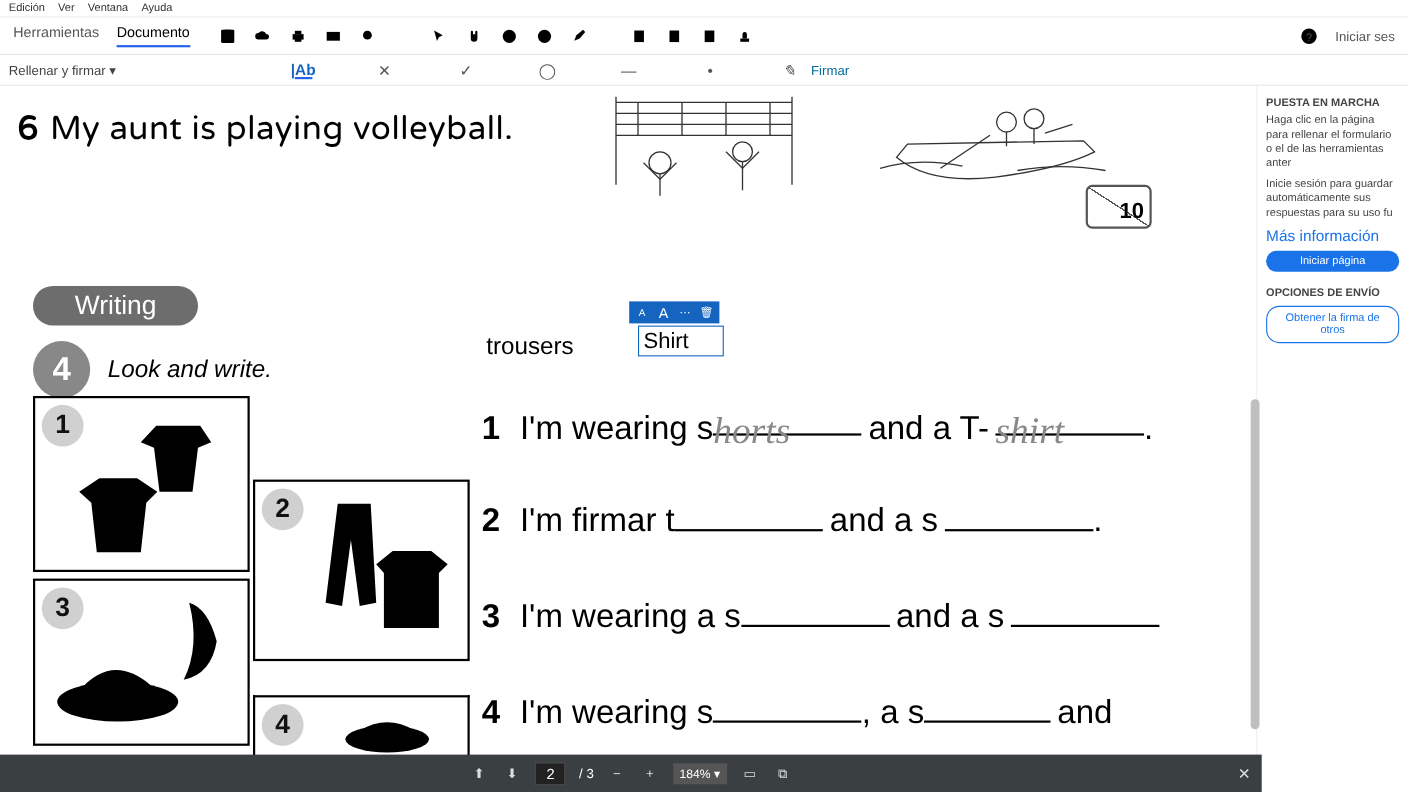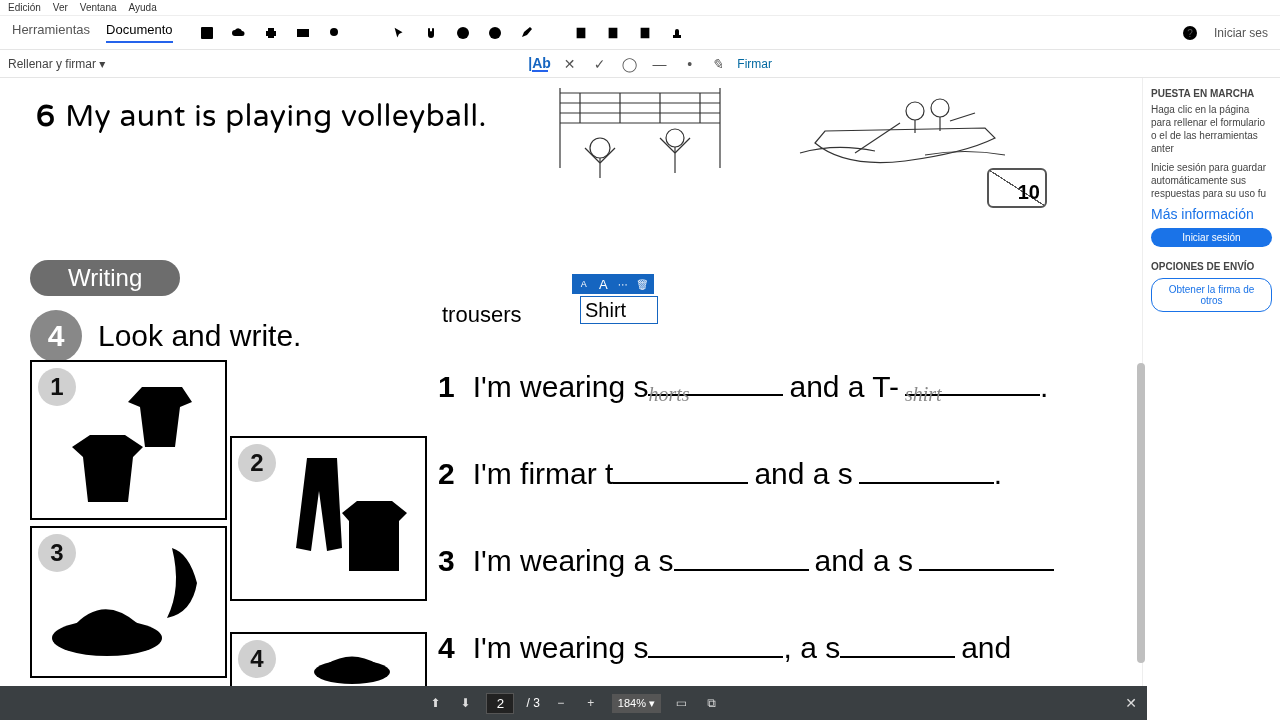--- a/index.html
+++ b/index.html
@@ -12,60 +12,60 @@
   .tabs { display: flex; gap: 16px; font-size: 13px; }
   .tab { color: #555; padding-bottom: 4px; }
   .tab.active { color: #000; border-bottom: 2px solid #2563eb; font-weight: 500; }
   .tool-icons { display: flex; gap: 16px; align-items: center; margin-left: 8px; }
   .ticon { width: 16px; height: 16px; display: flex; align-items: center; justify-content: center; color: #555; }
   .right-tools { margin-left: auto; display: flex; gap: 16px; align-items: center; font-size: 12px; color: #555;}
 
   .fillbar { display:flex; align-items:center; padding: 4px 8px; font-size: 12px; border-bottom:1px solid #e5e5e5; height: 28px; gap: 8px;}
   .fillbar .left { color:#444; }
   .fill-tools { margin-left: auto; margin-right: 500px; display:flex; gap:14px; align-items:center; }
-  .fill-tools .ft { width:16px; height:16px; display:flex; align-items:center; justify-content:center; color:#555; font-size:14px;}
+  .fill-tools .ft { width:16px; height:16px; display:flex; align-items:center; justify-content:center; color:#555; font-size:14px;margin-left:44px;}
   .fill-tools .ft.active { border-bottom:2px solid #2563eb; }
 
   .main { display: flex; height: calc(100% - 11px - 34px - 28px - 34px); position:relative;}
   .doc { flex:1; position: relative; overflow:hidden; background:#fff; }
   .sidepanel { width: 138px; padding: 10px 8px; font-size: 10px; color: #444; background:#fff; border-left:1px solid #eee;}
   .sidepanel h4 { font-size:10px; font-weight:bold; margin-bottom:4px;}
   .sidepanel p { line-height:1.3; margin-bottom:6px;}
   .sidepanel a { color:#1a73e8; font-size:14px; display:block; margin:4px 0;}
   .side-btn { background:#1a73e8; color:#fff; border-radius:12px; padding:4px 10px; font-size:10px; text-align:center; margin:6px 0 14px; }
   .side-outline { border:1px solid #1a73e8; color:#1a73e8; border-radius:12px; padding:5px 6px; font-size:10px; text-align:center; margin:6px 0;}
 
   
-  .sentence6 { position:absolute; left:36px; top:20px; font-family: 'Arial Rounded MT Bold','Varela Round',Arial; font-size:30px; letter-spacing:0.5px;}
+  .sentence6 { position:absolute; left:16px; top:20px; font-family: 'Arial Rounded MT Bold','Varela Round',Arial; font-size:30px; letter-spacing:0.5px;}
   .sentence6 b { font-weight:bold; margin-right:10px;}
   .illus { position:absolute; border:0; }
   .illus svg line, .illus svg polyline, .illus svg rect, .illus svg circle, .illus svg path, .illus svg ellipse { stroke:#333; stroke-width:1.2; fill:none; }
   .score-box { position:absolute; right:95px; top:90px; width:60px; height:40px; border:2px solid #555; border-radius:6px; }
   .score-box::before { content:""; position:absolute; left:0; top:0; right:0; bottom:0; background: linear-gradient(to top right, transparent 49%, #555 49%, #555 51%, transparent 51%);}
   .score-box span { position:absolute; right:5px; bottom:2px; font-size:20px; font-weight:bold;}
 
   .writing-pill { position:absolute; left:30px; top:172px; background: #6d6d6d; color:#fff; border-radius: 20px; padding: 4px 38px; font-size: 24px; font-family:'Arial Rounded MT Bold',Arial;margin-top:10px; }
 
   .trousers-txt { position:absolute; left:442px; top:224px; font-size:22px; font-family:'Arial Rounded MT Bold',Arial;}
   
   .textfield-ctrl { position:absolute; left:572px; top:196px; width:82px; height:20px; background:#1565c0; display:flex; align-items:center; justify-content:space-around; padding:0 2px;}
   .textfield-ctrl .tc { width:14px; height:14px; color:#fff; font-size:10px; display:flex; align-items:center; justify-content:center;}
   .textfield-box { position:absolute; left:580px; top:218px; width:78px; height:28px; border:1px solid #1565c0; background:#fff; font-size:20px; padding:0 4px; font-family:'Arial Rounded MT Bold',Arial;}
 
   .circle-num { display:inline-flex; width:52px; height:52px; border-radius:50%; background:#888; color:#fff; align-items:center; justify-content:center; font-size:30px; font-weight:bold; font-family:'Arial Rounded MT Bold',Arial;}
   .look-write { position:absolute; left:30px; top:232px; display:flex; align-items:center; gap:16px;}
-  .look-write .txt { font-size:30px; font-family:'Arial Rounded MT Bold',Arial; font-weight:500;}
+  .look-write .txt { font-size:22px; font-family:'Arial Rounded MT Bold',Arial; font-weight:500;font-style:italic;}
 
   .imgbox { position:absolute; border:2px solid #000; background:#fff; }
   .imgbox .bn { position:absolute; left:6px; top:6px; width:38px; height:38px; border-radius:50%; background:#d0d0d0; color:#111; display:flex; align-items:center; justify-content:center; font-size:24px; font-weight:bold;}
 
   .wline { position:absolute; font-size:30px; font-family:'Arial Rounded MT Bold',Arial; display:flex; align-items:baseline; white-space:nowrap;}
   .wline b { font-weight:bold; margin-right:18px;}
   .blank { display:inline-block; border-bottom:2px solid #000; min-width:120px; height:26px; position:relative;}
-  .handwrite { font-family: 'Brush Script MT', cursive; font-size:20px; color:#888; font-style:italic; position:relative; top:4px;}
+  .handwrite { font-family: 'Brush Script MT', cursive; font-size:34px; color:#888; font-style:italic; position:relative; top:4px;}
 
   .vscroll { position:absolute; right:135px; top:285px; width:8px; height:300px; background:#bfbfbf; border-radius:4px;}
 
   .bottombar { position:absolute; bottom:0; left:0; width:1147px; height:34px; background:#3a3f42; display:flex; align-items:center; justify-content:center; gap:12px; color:#fff; font-size:12px;}
   .bottombar .bicon { width:18px; height:18px; display:flex; align-items:center; justify-content:center; color:#ddd;}
   .page-in { background:#222; color:#fff; width:28px; text-align:center; padding:2px 0; border:1px solid #555;}
   .zoom-sel { background:#555; color:#fff; padding:3px 6px; font-size:11px;}
   .close-bar { position:absolute; right:10px; color:#ddd; font-size:14px;}
 </style>
 </head>
@@ -338,21 +338,21 @@
 
   </div>
 
   <div class="vscroll"></div>
 
   <div class="sidepanel">
     <h4>PUESTA EN MARCHA</h4>
     <p>Haga clic en la página para rellenar el formulario o el de las herramientas anter</p>
     <p>Inicie sesión para guardar automáticamente sus respuestas para su uso fu</p>
     <a>Más información</a>
-    <div class="side-btn">Iniciar sesión</div>
+    <div class="side-btn">Iniciar página</div>
     <h4>OPCIONES DE ENVÍO</h4>
     <div class="side-outline">Obtener la firma de otros</div>
   </div>
 </div>
 
 <div class="bottombar">
   <div class="bicon">⬆</div>
   <div class="bicon">⬇</div>
   <input class="page-in" value="2" style="">
   <span>/ 3</span>

